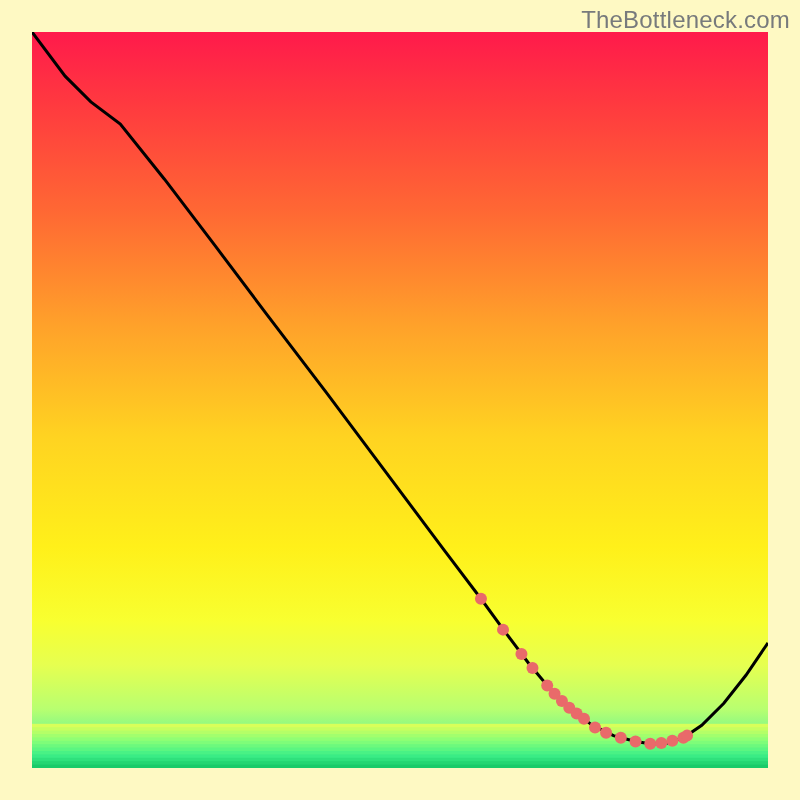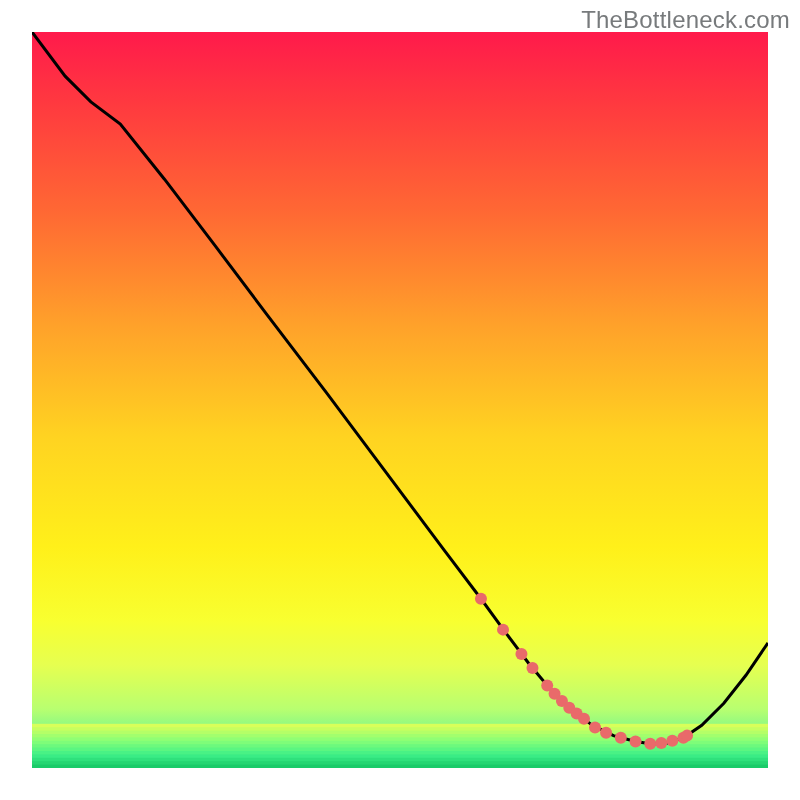--- a/index.html
+++ b/index.html
@@ -7,21 +7,21 @@
     padding: 0;
     width: 800px;
     height: 800px;
     background: #000;
     overflow: hidden;
   }
   .stage {
     position: relative;
     width: 800px;
     height: 800px;
-    background: #ffffff;
+    background: #fef9c3;
   }
   .plot {
     position: absolute;
     left: 32px;
     top: 32px;
     width: 736px;
     height: 736px;
   }
   .watermark {
     position: absolute;

